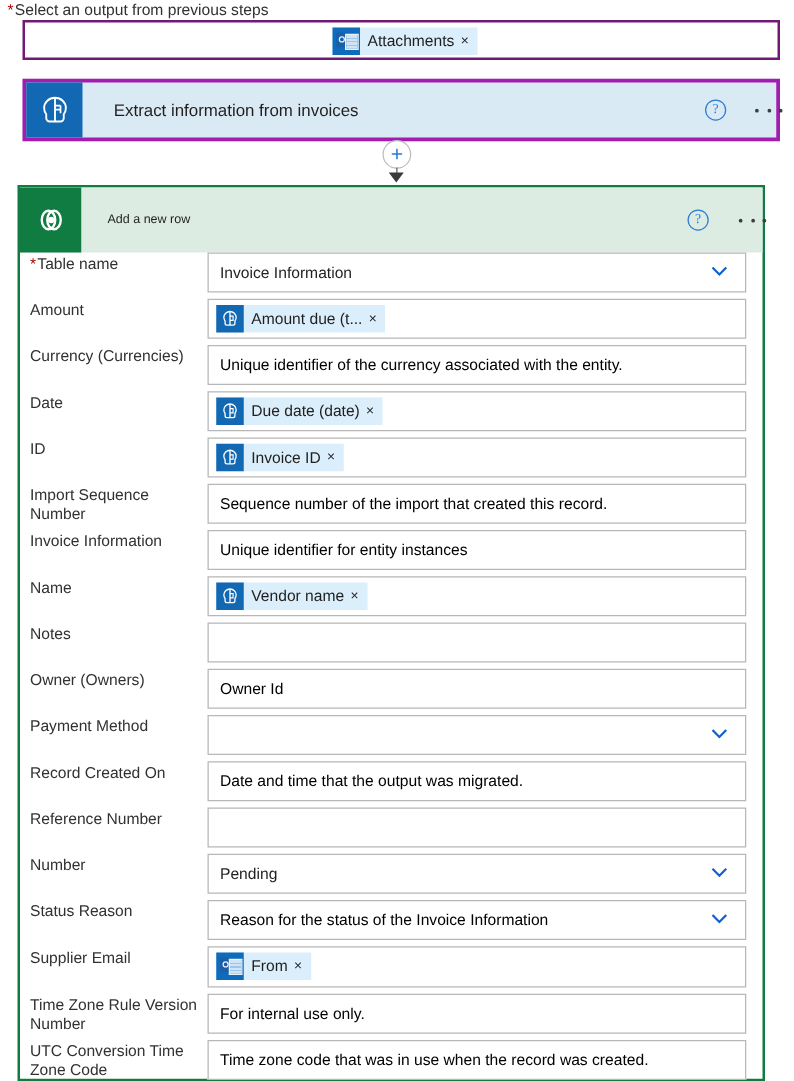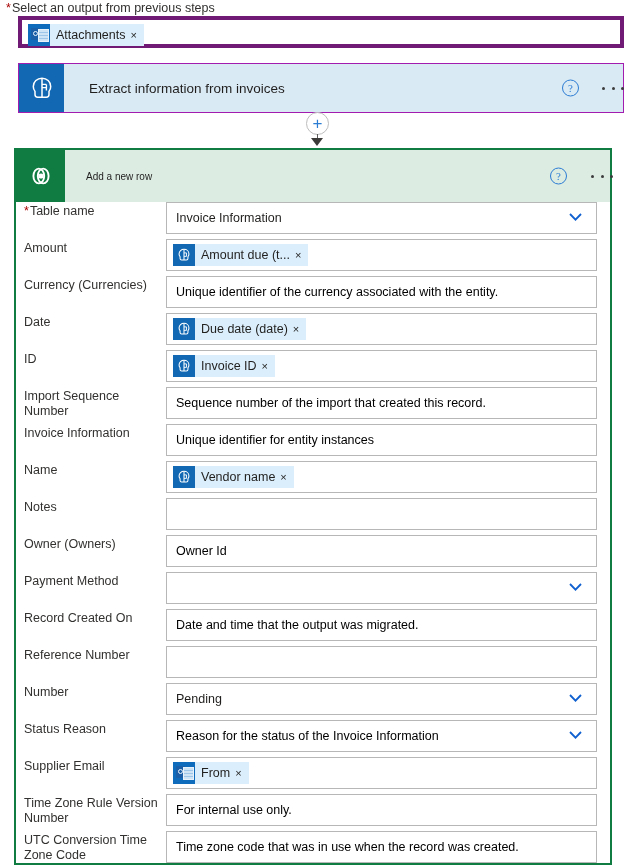--- a/index.html
+++ b/index.html
@@ -16,21 +16,21 @@
   .sel-label {
     position: absolute; left: 6px; top: 1px;
     font-size: 12.5px; color: #323130; white-space: nowrap;
   }
   .req-star { color: #a80000; font-size: 12.5px; margin-right: 1px; }
 
   
   .attach-box {
     position: absolute; left: 18px; top: 16px;
     width: 606px; height: 32px;
-    border: 4px solid #701a75; background: #fff;
+    border: 2px solid #701a75; background: #fff; text-align: center;
   }
   .token {
     display: inline-flex; align-items: center;
     height: 22px; background: #dbeefb;
     margin: 4px 0 0 6px; max-width: 95%;
   }
   .token-ico {
     width: 22px; height: 22px; flex: 0 0 22px;
     display: flex; align-items: center; justify-content: center;
   }
@@ -60,21 +60,21 @@
   }
   .ol-dot {
     position: absolute; left: 5px; top: 7px; width: 5px; height: 5px;
     border: 1.4px solid #eaf3fb; border-radius: 50%; z-index: 2;
   }
 
   
   .card { position: absolute; }
   .card-ai {
     left: 18px; top: 63px; width: 606px; height: 50px;
-    background: #daeaf5; border: 1px solid #a21caf;
+    background: #daeaf5; border: 3px solid #a21caf;
   }
   .card-ai .cap {
     position: absolute; left: 0; top: 0; width: 45px; height: 100%;
     background: #1268b3; display: flex; align-items: center; justify-content: center;
   }
   .card-title {
     position: absolute; font-size: 13.5px; color: #201f1e;
     top: 50%; transform: translateY(-50%); white-space: nowrap;
   }
   .card-ai .card-title { left: 70px; }

